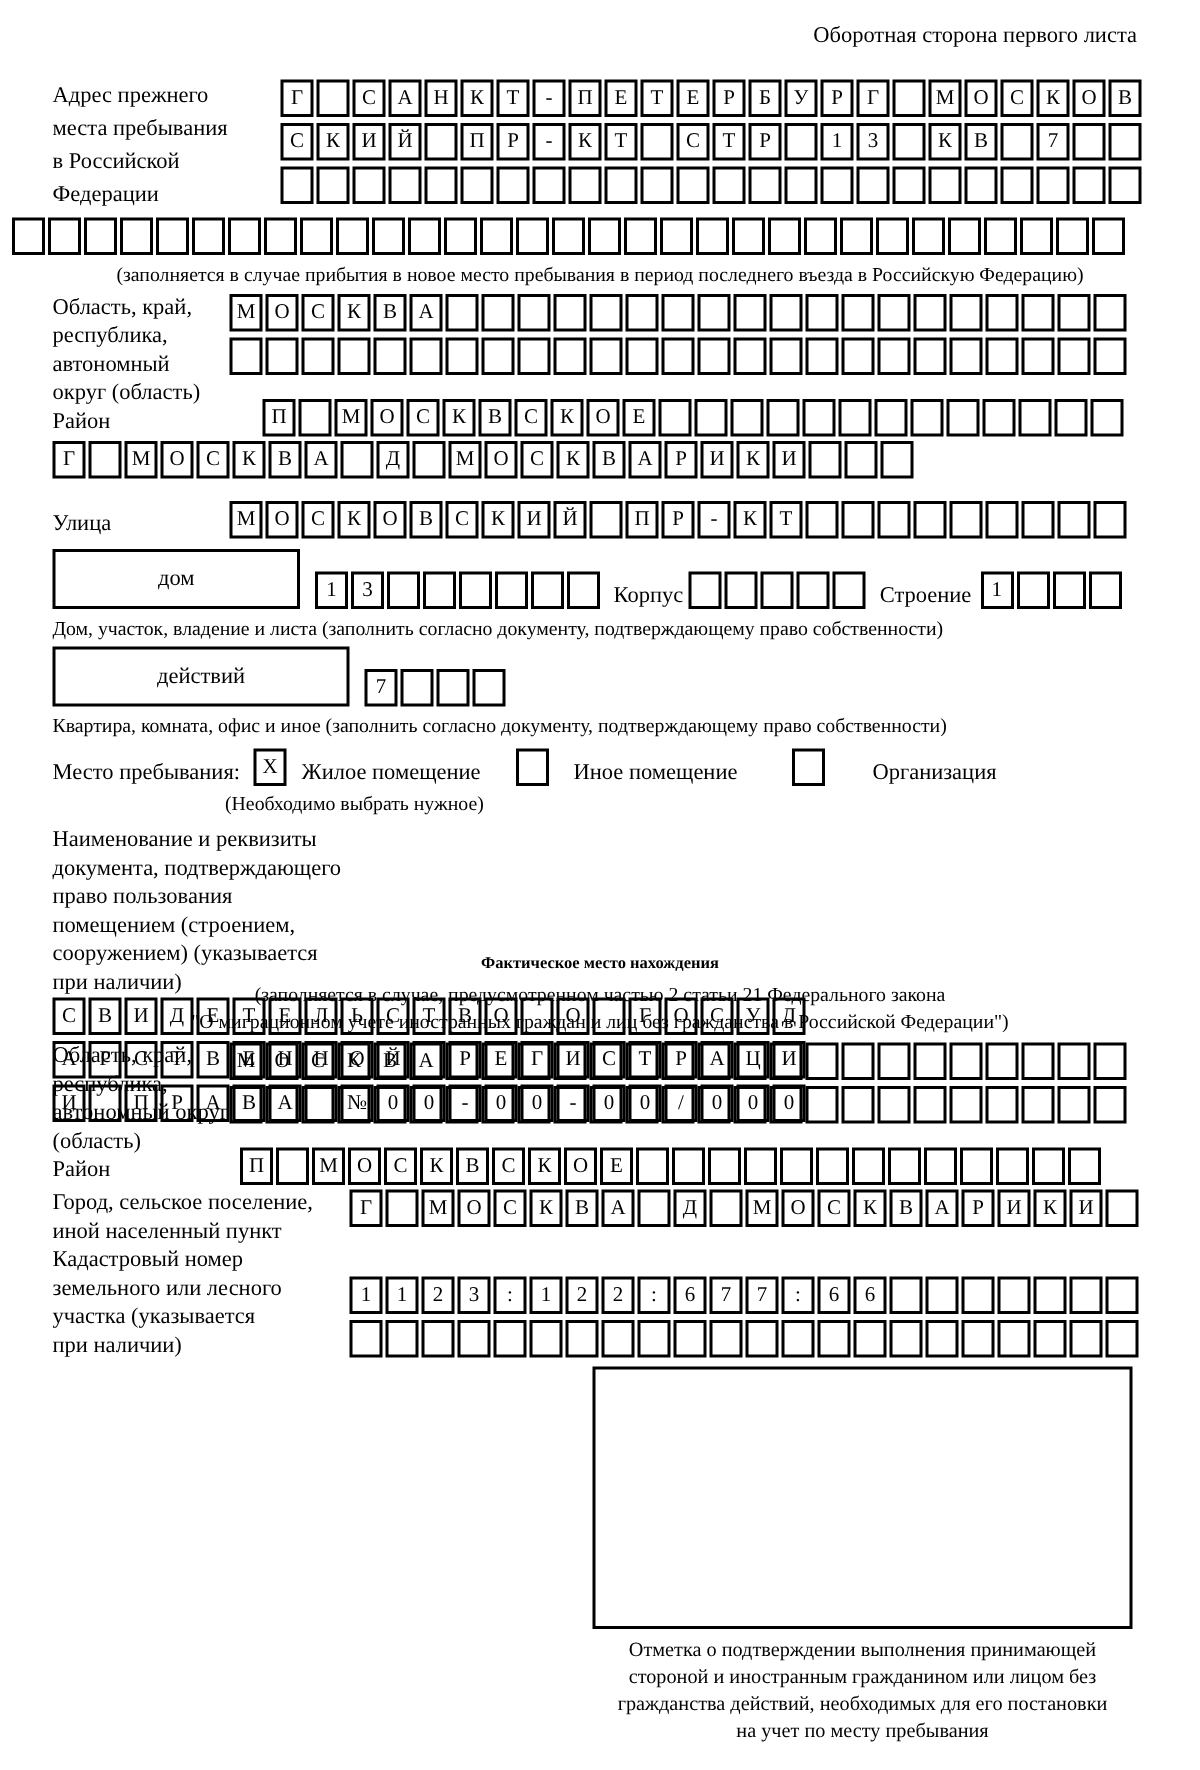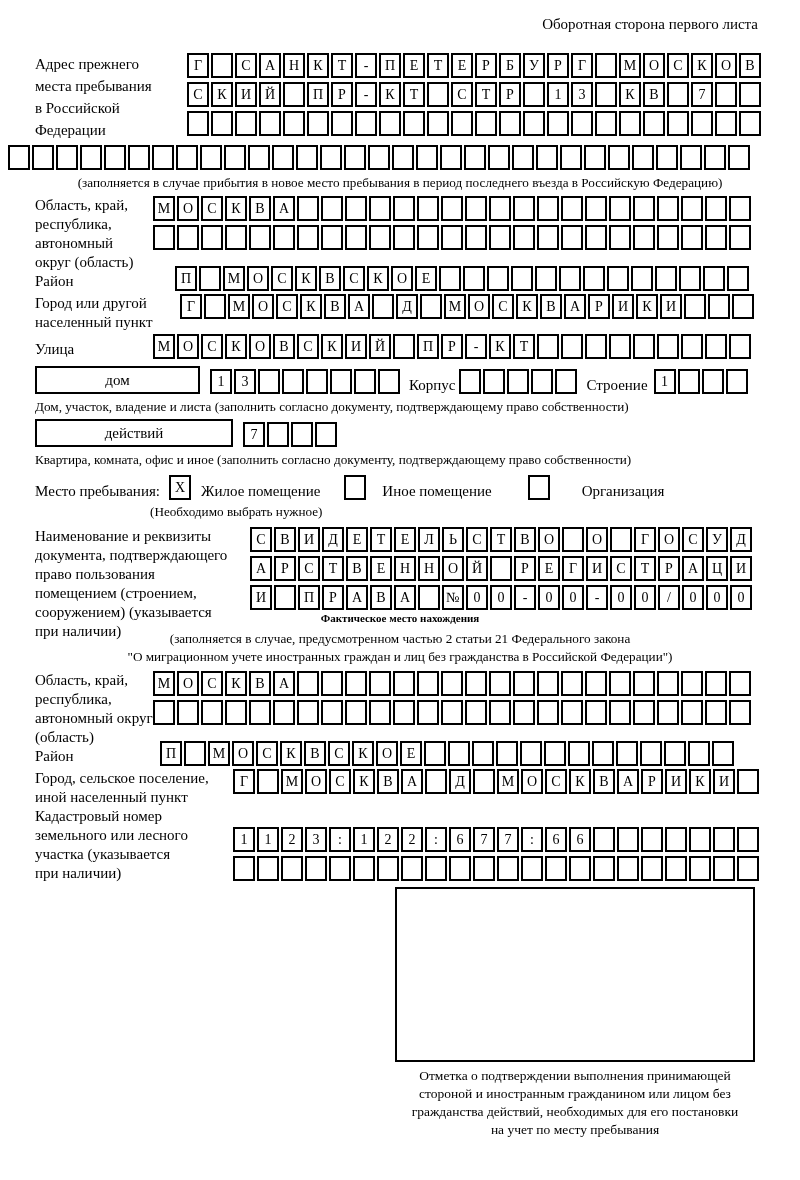--- a/index.html
+++ b/index.html
@@ -16,21 +16,21 @@
   .cells { display:flex; gap:2px; flex:none; }
   .cells-stack { display:flex; flex-direction:column; gap:4px; flex:none; }
   .cell {
     width:22px; height:25px; border:2px solid #000; flex:none;
     display:flex; align-items:center; justify-content:center;
     font-size:14px; line-height:1;
   }
   .caption { font-size:13.2px; line-height:18px; }
   .center { text-align:center; }
   .sec-title { font-weight:bold; font-size:15.5px; }
-  .wbox { border:2px solid #000; height:28px; display:flex; align-items:center; justify-content:center; font-size:15px; flex:none; }
+  .wbox { border:2px solid #000; height:40px; display:flex; align-items:center; justify-content:center; font-size:15px; flex:none; }
   .inline-label { font-size:15px; flex:none; }
   .checkbox {
     width:22px; height:25px; border:2px solid #000; flex:none;
     display:flex; align-items:center; justify-content:center; font-size:14px;
   }
   .stamp-box { margin:2px 0 0 395px; width:360px; height:175px; border:2px solid #000; }
   .pre { white-space:pre-line; }
 </style>
 </head>
 <body>
@@ -248,22 +248,20 @@
         <span class="cell"></span>
         <span class="cell"></span>
         <span class="cell"></span>
         <span class="cell"></span>
         <span class="cell"></span>
         <span class="cell"></span>
       </div>
   </div>
 
   <div class="fieldrow" style="margin-top:3px; height:26px;">
-    <div class="label" style="width:145px;">Город или другой
-населенный пункт</div>
     <div class="cells">
         <span class="cell">Г</span>
         <span class="cell"></span>
         <span class="cell">М</span>
         <span class="cell">О</span>
         <span class="cell">С</span>
         <span class="cell">К</span>
         <span class="cell">В</span>
         <span class="cell">А</span>
         <span class="cell"></span>
@@ -373,21 +371,21 @@
     <div class="checkbox"></div>
     <div style="width:16px;"></div>
     <div class="inline-label">Иное помещение</div>
     <div style="width:36px;"></div>
     <div class="checkbox"></div>
     <div style="width:32px;"></div>
     <div class="inline-label">Организация</div>
   </div>
   <div class="caption" style="margin:3px 0 0 150px; width:400px; text-align:left;">(Необходимо выбрать нужное)</div>
 
-  <div class="fieldrow" style="margin-top:6px; height:85px;">
+  <div class="fieldrow" style="margin-top:6px; height:85px;flex-direction:column;">
     <div class="label" style="width:215px;">Наименование и реквизиты
 документа, подтверждающего
 право пользования
 помещением (строением,
 сооружением) (указывается
 при наличии)</div>
     <div class="cells-stack">
       <div class="cells">
           <span class="cell">С</span>
           <span class="cell">В</span>

